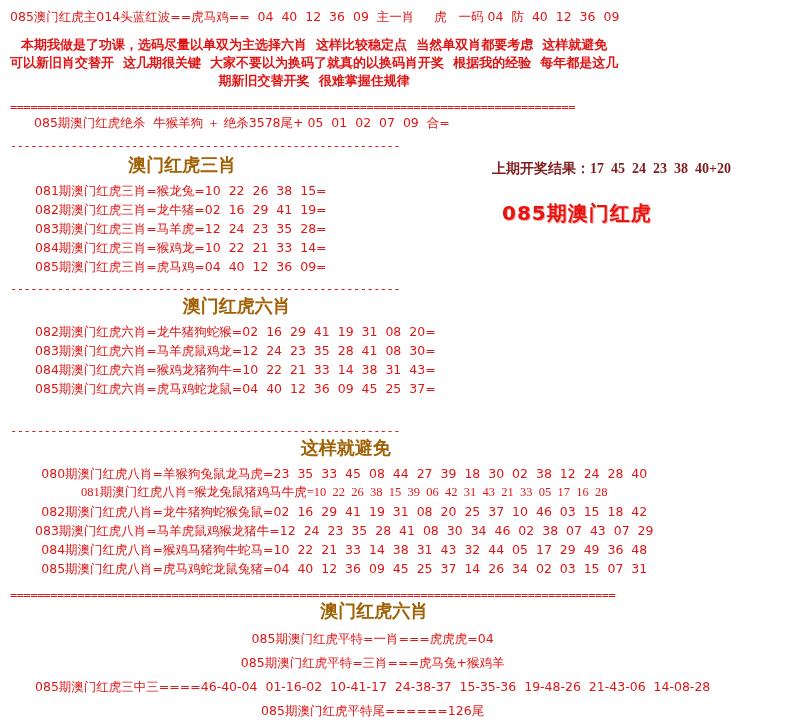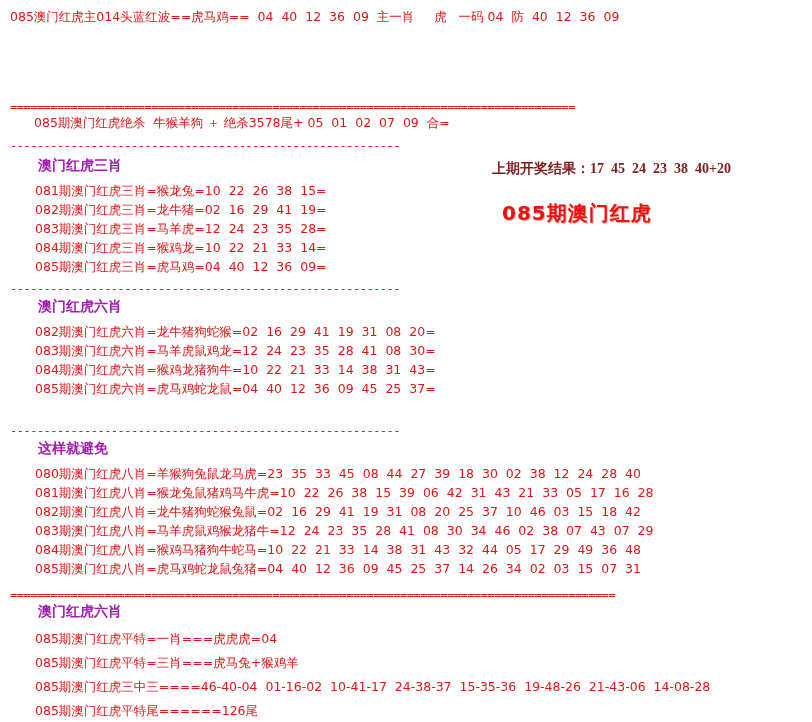--- a/index.html
+++ b/index.html
@@ -11,20 +11,21 @@
     height: 722px;
     background: #ffffff;
     font-family: "DejaVu Sans", "Liberation Sans", sans-serif;
     color: #d41515;
     overflow: hidden;
   }
   .page {
     position: relative;
     width: 812px;
     height: 714px;
+    text-align: center;
   }
   .blk {
     position: absolute;
     left: 10px;
   }
   .sep {
     white-space: pre;
     font-size: 12px;
     line-height: 13px;
     color: #e01515;
@@ -39,22 +40,22 @@
   }
   .title-line {
     font-weight: bold;
     font-size: 13px;
     white-space: pre;
     color: #e01515;
     line-height: 18px;
   }
   .sec-title {
     font-weight: bold;
-    font-size: 14px;
-    color: #a21caf;
+    font-size: 18px;
+    color: #a16207;
     white-space: pre;
     line-height: 20px;
     padding-left: 28px;
   }
   .row {
     font-size: 12.5px;
     color: #e01515;
     white-space: pre;
     line-height: 19px;
     padding-left: 10px;
@@ -83,20 +84,25 @@
 </style>
 </head>
 <body>
 
 <div class="page">
 
   <div class="blk" style="top:8px;">
     <div class="hdr">085澳门红虎主014头蓝红波==虎马鸡==  04  40  12  36  09  主一肖     虎   一码 04  防  40  12  36  09</div>
   </div>
 
+  <div class="blk" style="top:36px;">
+    <div class="title-line">本期我做是了功课，选码尽量以单双为主选择六肖  这样比较稳定点  当然单双肖都要考虑  这样就避免</div>
+    <div class="title-line">可以新旧肖交替开  这几期很关键  大家不要以为换码了就真的以换码肖开奖  根据我的经验  每年都是这几</div>
+    <div class="title-line">期新旧交替开奖  很难掌握住规律</div>
+  </div>
 
   <div class="blk" style="top:101px;">
     <div class="sep">====================================================================================</div>
   </div>
 
   <div class="blk" style="top:113px;">
     <div class="row" style="padding-left:24px;">085期澳门红虎绝杀  牛猴羊狗 ＋ 绝杀3578尾+ 05  01  02  07  09  合=</div>
   </div>
 
   <div class="blk" style="top:140px;">
@@ -127,21 +133,21 @@
   </div>
 
   <div class="blk" style="top:425px;">
     <div class="sep">----------------------------------------------------------</div>
   </div>
 
   <div class="blk" style="top:438px;">
     <div class="sec-title">这样就避免</div>
     <div class="spacer6"></div>
     <div class="row ind" style="padding-left:25px;">080期澳门红虎八肖=羊猴狗兔鼠龙马虎=23  35  33  45  08  44  27  39  18  30  02  38  12  24  28  40</div>
-    <div class="row ind" style="padding-left:25px;">081期澳门红虎八肖=猴龙兔鼠猪鸡马牛虎=10  22  26  38  15  39  06  42  31  43  21  33  05  17  16  28</div>
+    <div class="row ind" style="padding-left:25px;font-family:Liberation Serif, serif;">081期澳门红虎八肖=猴龙兔鼠猪鸡马牛虎=10  22  26  38  15  39  06  42  31  43  21  33  05  17  16  28</div>
     <div class="row ind" style="padding-left:25px;">082期澳门红虎八肖=龙牛猪狗蛇猴兔鼠=02  16  29  41  19  31  08  20  25  37  10  46  03  15  18  42</div>
     <div class="row ind" style="padding-left:25px;">083期澳门红虎八肖=马羊虎鼠鸡猴龙猪牛=12  24  23  35  28  41  08  30  34  46  02  38  07  43  07  29</div>
     <div class="row ind" style="padding-left:25px;">084期澳门红虎八肖=猴鸡马猪狗牛蛇马=10  22  21  33  14  38  31  43  32  44  05  17  29  49  36  48</div>
     <div class="row ind" style="padding-left:25px;">085期澳门红虎八肖=虎马鸡蛇龙鼠兔猪=04  40  12  36  09  45  25  37  14  26  34  02  03  15  07  31</div>
   </div>
 
   <div class="blk" style="top:589px;">
     <div class="sep">==========================================================================================</div>
   </div>
 

